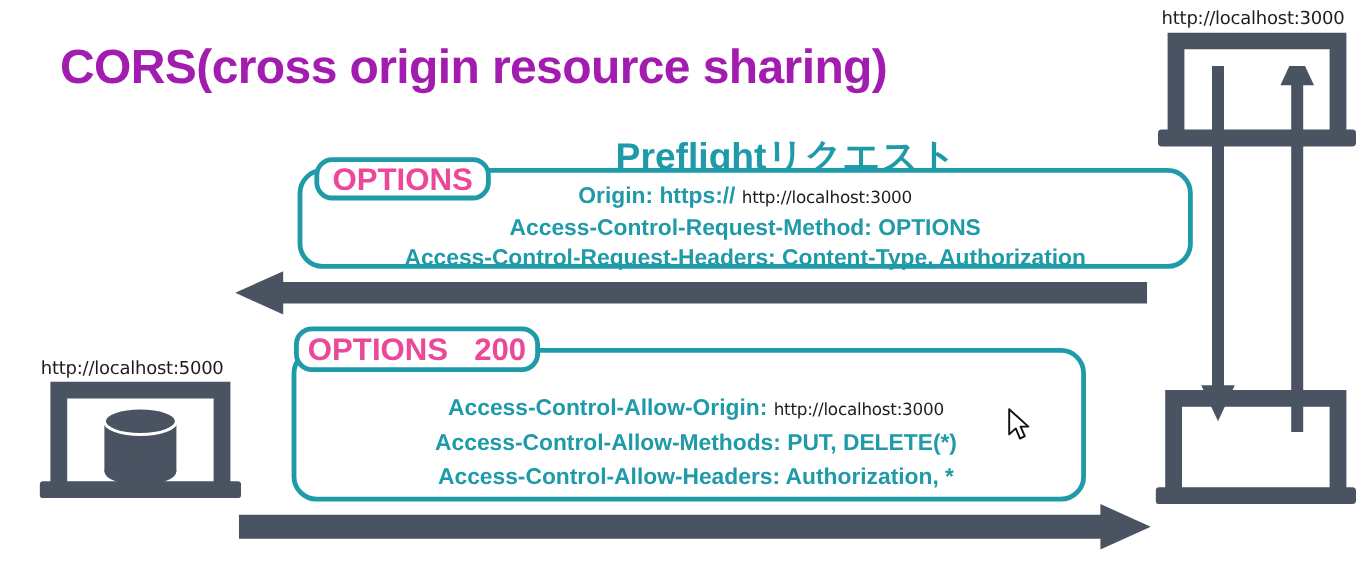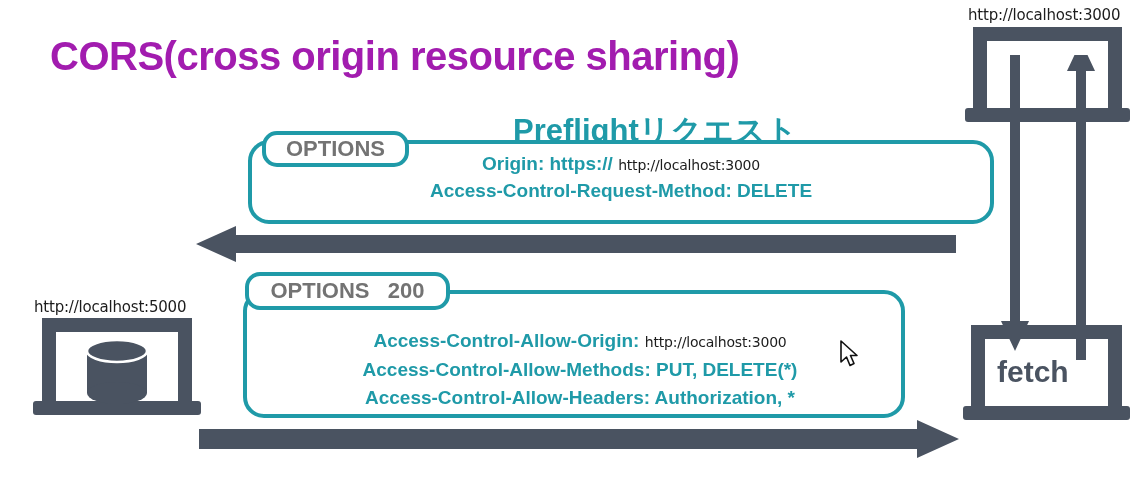--- a/index.html
+++ b/index.html
@@ -72,22 +72,22 @@
     letter-spacing: -0.2px;
   }
 
   
   .badge {
     position: absolute;
     box-sizing: border-box;
     border: 4px solid #1f9aa8;
     border-radius: 15px;
     background: #ffffff;
-    color: #737373;
-    font-size: 22px;
+    color: #ec4899;
+    font-size: 26px;
     font-weight: bold;
     display: flex;
     align-items: center;
     justify-content: center;
     white-space: pre;
     z-index: 5;
   }
   #badge-options { left: 262px; top: 131px; width: 147px; height: 36px; }
   #badge-options-200 { left: 245px; top: 272px; width: 205px; height: 38px; }
 
@@ -134,21 +134,22 @@
 
 <div id="canvas">
 
   <div id="page-title">CORS(cross origin resource sharing)</div>
 
   <div id="preflight-caption">Preflightリクエスト</div>
 
   <div class="msg-box" id="msg-box-request">
     <div class="msg-lines" id="msg-lines-request">
       <span class="msg-line"><span>Origin: https://</span> <span class="url-annot">http://localhost:3000</span></span>
-      <span class="msg-line">Access-Control-Request-Method: DELETE</span>
+      <span class="msg-line">Access-Control-Request-Method: OPTIONS</span>
+      <span class="msg-line">Access-Control-Request-Headers: Content-Type, Authorization</span>
     </div>
   </div>
   <div class="badge" id="badge-options">OPTIONS</div>
 
   <div class="msg-box" id="msg-box-response">
     <div class="msg-lines" id="msg-lines-response">
       <span class="msg-line"><span>Access-Control-Allow-Origin:</span> <span class="url-annot">http://localhost:3000</span></span>
       <span class="msg-line">Access-Control-Allow-Methods: PUT, DELETE(*)</span>
       <span class="msg-line">Access-Control-Allow-Headers: Authorization, *</span>
     </div>
@@ -185,21 +186,20 @@
       <rect x="0" y="81" width="165" height="14" rx="3" fill="#4a5361"></rect>
     </svg>
   </div>
 
   <div class="device" id="device-client-bottom">
     <svg width="167" height="100" viewBox="0 0 167 100" xmlns="http://www.w3.org/2000/svg">
       <path d="M8 0 H159 V88 H145 V14 H22 V88 H8 Z" fill="#4a5361"></path>
       <rect x="0" y="81" width="167" height="14" rx="3" fill="#4a5361"></rect>
     </svg>
   </div>
-  <div id="fetch-label">fetch</div>
 
   <div class="device-label" id="label-server">http://localhost:5000</div>
   <div class="device" id="device-server">
     <svg width="168" height="102" viewBox="0 0 168 102" xmlns="http://www.w3.org/2000/svg">
       <path d="M9 0 H159 V90 H145 V14 H23 V90 H9 Z" fill="#4a5361"></path>
       <rect x="0" y="83" width="168" height="14" rx="3" fill="#4a5361"></rect>
       <g>
         <ellipse cx="84" cy="33" rx="30" ry="11" fill="#4a5361"></ellipse>
         <rect x="54" y="33" width="60" height="42" fill="#4a5361"></rect>
         <ellipse cx="84" cy="75" rx="30" ry="11" fill="#4a5361"></ellipse>

